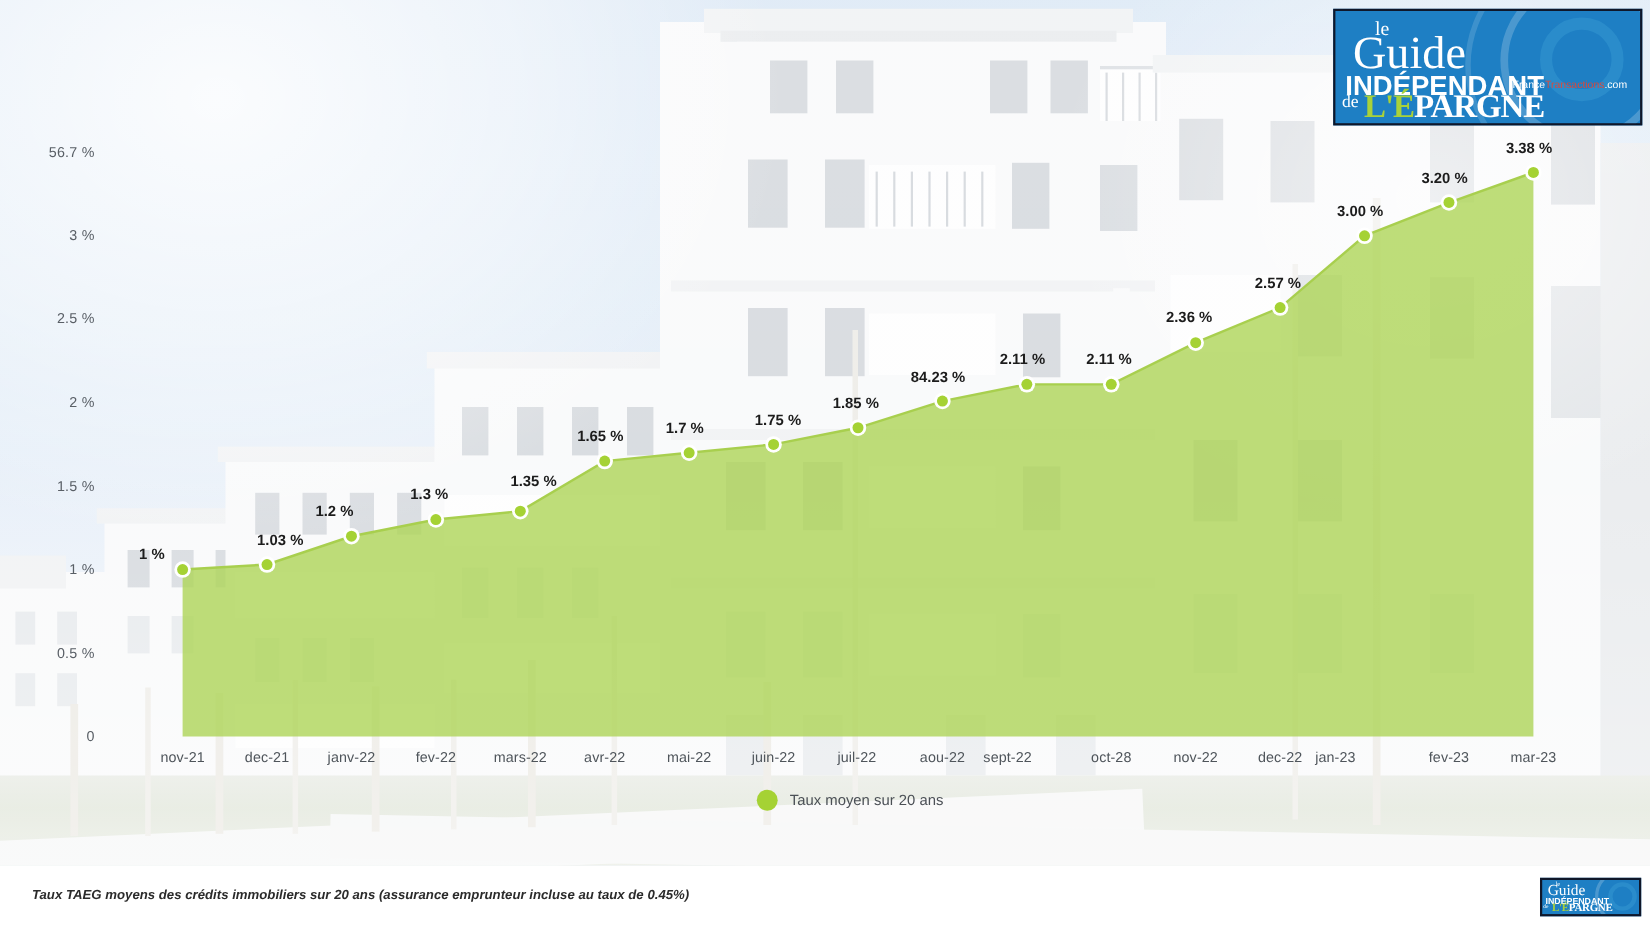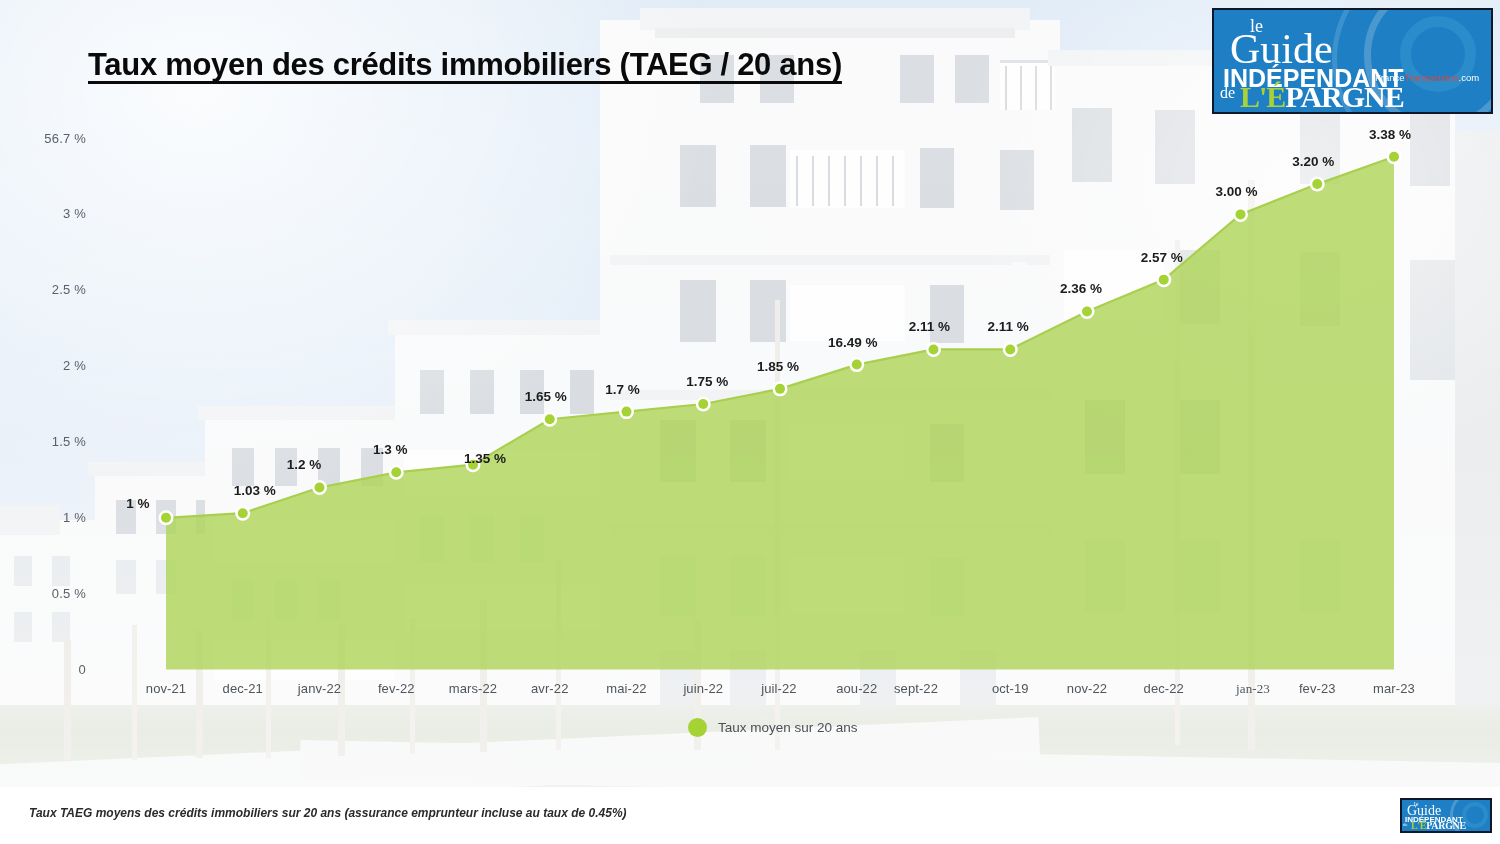--- a/index.html
+++ b/index.html
@@ -267,21 +267,20 @@
   <div class="trunk" style="left:1248px;top:180px;height:570px;"></div>
   <div class="trunk thin" style="left:1175px;top:240px;height:505px;"></div>
 
   <div class="veil"></div>
   <div class="sun-glow"></div>
   <div class="sun-glow2"></div>
 </div>
 
 <div id="chart-layer">
 
-  <div id="chart-title">Taux moyen des crédits immobiliers (TAEG / 20 ans)</div>
 
   <div id="ylabels">
       <div class="ylabel" style="left: 22px; top: 130.55px;">56.7 %</div>
       <div class="ylabel" style="left: 22px; top: 206.4px;">3 %</div>
       <div class="ylabel" style="left: 22px; top: 282.25px;">2.5 %</div>
       <div class="ylabel" style="left: 22px; top: 358.1px;">2 %</div>
       <div class="ylabel" style="left: 22px; top: 433.95px;">1.5 %</div>
       <div class="ylabel" style="left: 22px; top: 509.8px;">1 %</div>
       <div class="ylabel" style="left: 22px; top: 585.65px;">0.5 %</div>
       <div class="ylabel" style="left: 22px; top: 661.5px;">0</div>
@@ -333,39 +332,39 @@
       <div class="xlabel" style="left: 187.75px;">dec-21</div>
       <div class="xlabel" style="left: 264.5px;">janv-22</div>
       <div class="xlabel" style="left: 341.25px;">fev-22</div>
       <div class="xlabel" style="left: 418px;">mars-22</div>
       <div class="xlabel" style="left: 494.75px;">avr-22</div>
       <div class="xlabel" style="left: 571.5px;">mai-22</div>
       <div class="xlabel" style="left: 648.25px;">juin-22</div>
       <div class="xlabel" style="left: 724px;">juil-22</div>
       <div class="xlabel" style="left: 801.75px;">aou-22</div>
       <div class="xlabel" style="left: 861px;">sept-22</div>
-      <div class="xlabel" style="left: 955.25px;">oct-19</div>
+      <div class="xlabel" style="left: 955.25px;">oct-28</div>
       <div class="xlabel" style="left: 1032px;">nov-22</div>
       <div class="xlabel" style="left: 1108.75px;">dec-22</div>
-      <div class="xlabel" style="left: 1198px; font-family: Liberation Serif, serif;">jan-23</div>
+      <div class="xlabel" style="left: 1159px;">jan-23</div>
       <div class="xlabel" style="left: 1262.25px;">fev-23</div>
       <div class="xlabel" style="left: 1339px;">mar-23</div>
     </div>
 
   <div id="dlabels">
       <div class="dlabel" style="left: 93px; top: 495.8px;">1 %</div>
       <div class="dlabel" style="left: 209.75px; top: 483.249px;">1.03 %</div>
       <div class="dlabel" style="left: 259px; top: 457.46px;">1.2 %</div>
       <div class="dlabel" style="left: 345.25px; top: 442.29px;">1.3 %</div>
-      <div class="dlabel" style="left: 440px; top: 451px;">1.35 %</div>
+      <div class="dlabel" style="left: 440px; top: 430px;">1.35 %</div>
       <div class="dlabel" style="left: 500.75px; top: 389.195px;">1.65 %</div>
       <div class="dlabel" style="left: 577.5px; top: 381.61px;">1.7 %</div>
       <div class="dlabel" style="left: 662.25px; top: 374.025px;">1.75 %</div>
       <div class="dlabel" style="left: 733px; top: 358.855px;">1.85 %</div>
-      <div class="dlabel" style="left: 807.75px; top: 334.583px;">16.49 %</div>
+      <div class="dlabel" style="left: 807.75px; top: 334.583px;">84.23 %</div>
       <div class="dlabel" style="left: 884.5px; top: 319.413px;">2.11 %</div>
       <div class="dlabel" style="left: 963.25px; top: 319.413px;">2.11 %</div>
       <div class="dlabel" style="left: 1036px; top: 281.488px;">2.36 %</div>
       <div class="dlabel" style="left: 1116.75px; top: 249.631px;">2.57 %</div>
       <div class="dlabel" style="left: 1191.5px; top: 184.4px;">3.00 %</div>
       <div class="dlabel" style="left: 1268.25px; top: 154.06px;">3.20 %</div>
       <div class="dlabel" style="left: 1345px; top: 126.754px;">3.38 %</div>
     </div>
 
   <div id="legend">

